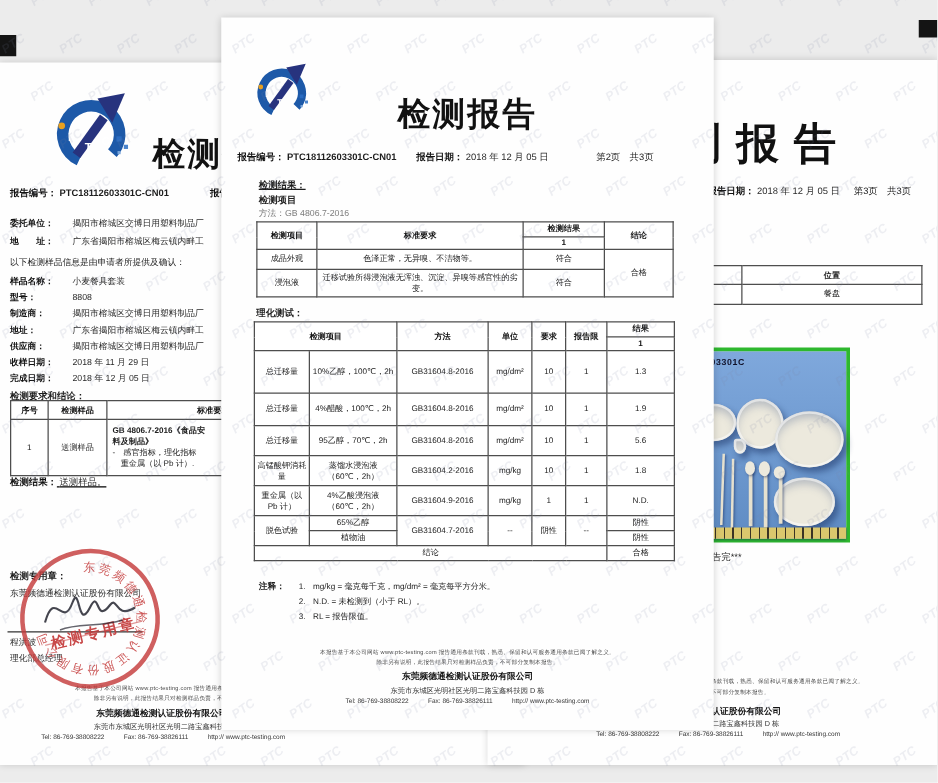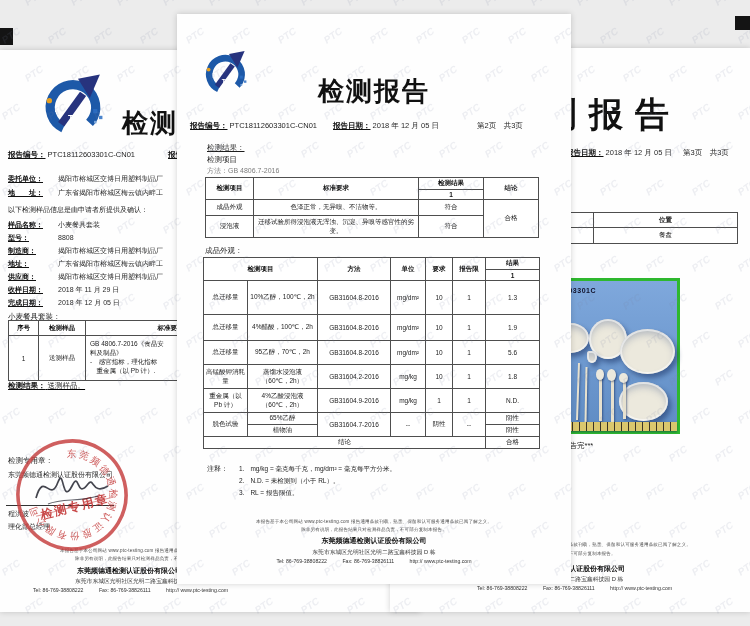--- a/index.html
+++ b/index.html
@@ -4,26 +4,26 @@
 <style>
   html,body{margin:0;padding:0;}
   body{font-family:"Liberation Sans","DejaVu Sans",sans-serif;background:#e9e9e9;}
   #canvas{position:relative;width:750px;height:626px;background:#ececec;overflow:hidden;}
   .page{position:absolute;background:#fefefe;box-shadow:0 0 6px rgba(0,0,0,.18);overflow:hidden;}
   #pageL{left:0;top:50px;width:420px;height:562px;z-index:1;}
   #pageR{left:390px;top:48px;width:360px;height:564px;z-index:2;}
   #pageC{left:177px;top:14px;width:394px;height:570px;z-index:3;}
   .abs{position:absolute;}
   .nw{white-space:nowrap;}
-  .b{font-weight:normal;}
+  .b{font-weight:bold;}
   .t{color:#1d1d1d;}
   .title{font-weight:bold;color:#111;letter-spacing:2px;}
   .fs7{font-size:7px;} .fs75{font-size:7.5px;} .fs65{font-size:6.5px;}
   .gray{color:#7d7d7d;}
-  .lbl{font-weight:bold;color:#111;display:inline-block;text-decoration:underline;}
+  .lbl{font-weight:bold;color:#111;display:inline-block;}
   .val{color:#2a2a2a;}
   table.rep{border-collapse:collapse;position:absolute;table-layout:fixed;background:#fff;}
   table.rep td,table.rep th{border:1px solid #4e4e4e;font-size:6.5px;color:#222;text-align:center;vertical-align:middle;padding:1px 2px;overflow:hidden;}
   table.rep th{font-weight:bold;color:#111;}
   .underl{text-decoration:underline;}
   .cfoot{position:absolute;left:0;width:100%;text-align:center;color:#3a3a3a;}
   .fdisc{font-size:4.5px;color:#4a4a4a;letter-spacing:.2px;}
   .fco{font-size:7px;font-weight:bold;color:#111;}
   .faddr{font-size:5.8px;color:#333;}
   .ftel{font-size:5.2px;color:#333;}
@@ -72,21 +72,21 @@
     <div class="abs nw fs7 t" style="left:8px;top:155px;">以下检测样品信息是由申请者所提供及确认：</div>
 
     <div class="abs nw fs7" style="left:8px;top:170px;"><span class="lbl" style="width:50px;">样品名称：</span><span class="val">小麦餐具套装</span></div>
     <div class="abs nw fs7" style="left:8px;top:183px;"><span class="lbl" style="width:50px;">型号：</span><span class="val">8808</span></div>
     <div class="abs nw fs7" style="left:8px;top:196px;"><span class="lbl" style="width:50px;">制造商：</span><span class="val">揭阳市榕城区交博日用塑料制品厂</span></div>
     <div class="abs nw fs7" style="left:8px;top:209px;"><span class="lbl" style="width:50px;">地址：</span><span class="val">广东省揭阳市榕城区梅云镇内畔工</span></div>
     <div class="abs nw fs7" style="left:8px;top:222px;"><span class="lbl" style="width:50px;">供应商：</span><span class="val">揭阳市榕城区交博日用塑料制品厂</span></div>
     <div class="abs nw fs7" style="left:8px;top:235px;"><span class="lbl" style="width:50px;">收样日期：</span><span class="val">2018 年 11 月 29 日</span></div>
     <div class="abs nw fs7" style="left:8px;top:248px;"><span class="lbl" style="width:50px;">完成日期：</span><span class="val">2018 年 12 月 05 日</span></div>
 
-    <div class="abs nw fs75 b underl t" style="left:8px;top:262px;">小麦餐具套装：</div>
+    <div class="abs nw fs75 b underl t" style="left:8px;top:262px;">检测要求和结论：</div>
 
     <table class="rep" style="left:8px;top:270px;width:247px;">
       <colgroup>
           <col style="width:30px;">
           <col style="width:47px;">
           <col style="width:170px;">
         </colgroup>
       <tbody>
           <tr style="height:15px;">
         <th>序号</th>
@@ -257,21 +257,21 @@
         <td rowspan="2">合格</td>
       </tr>
       <tr style="height:22px;">
         <td>浸泡液</td>
         <td>迁移试验所得浸泡液无浑浊、沉淀、异嗅等感官性的劣变。</td>
         <td>符合</td>
       </tr>
     </tbody>
       </table>
 
-    <div class="abs nw fs75 b t" style="left:28px;top:232px;">成品外观：</div>
+    <div class="abs nw fs75 b t" style="left:28px;top:232px;">理化测试：</div>
 
     <table class="rep" style="left:26px;top:243px;width:336px;">
       <colgroup>
           <col style="width:44px;">
           <col style="width:70px;">
           <col style="width:73px;">
           <col style="width:35px;">
           <col style="width:27px;">
           <col style="width:33px;">
           <col style="width:54px;">

